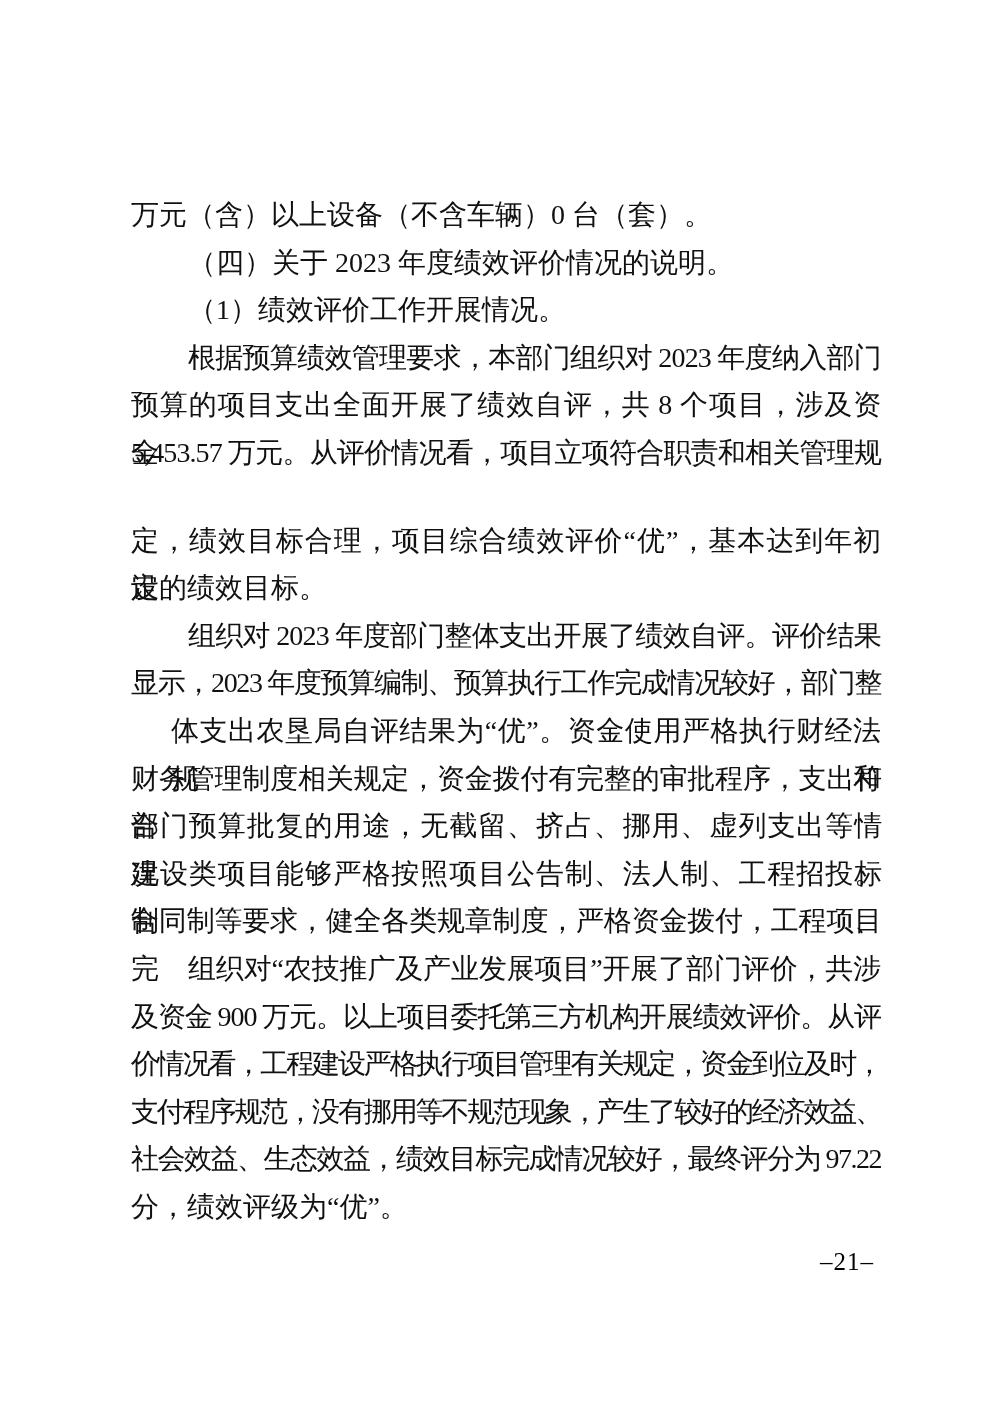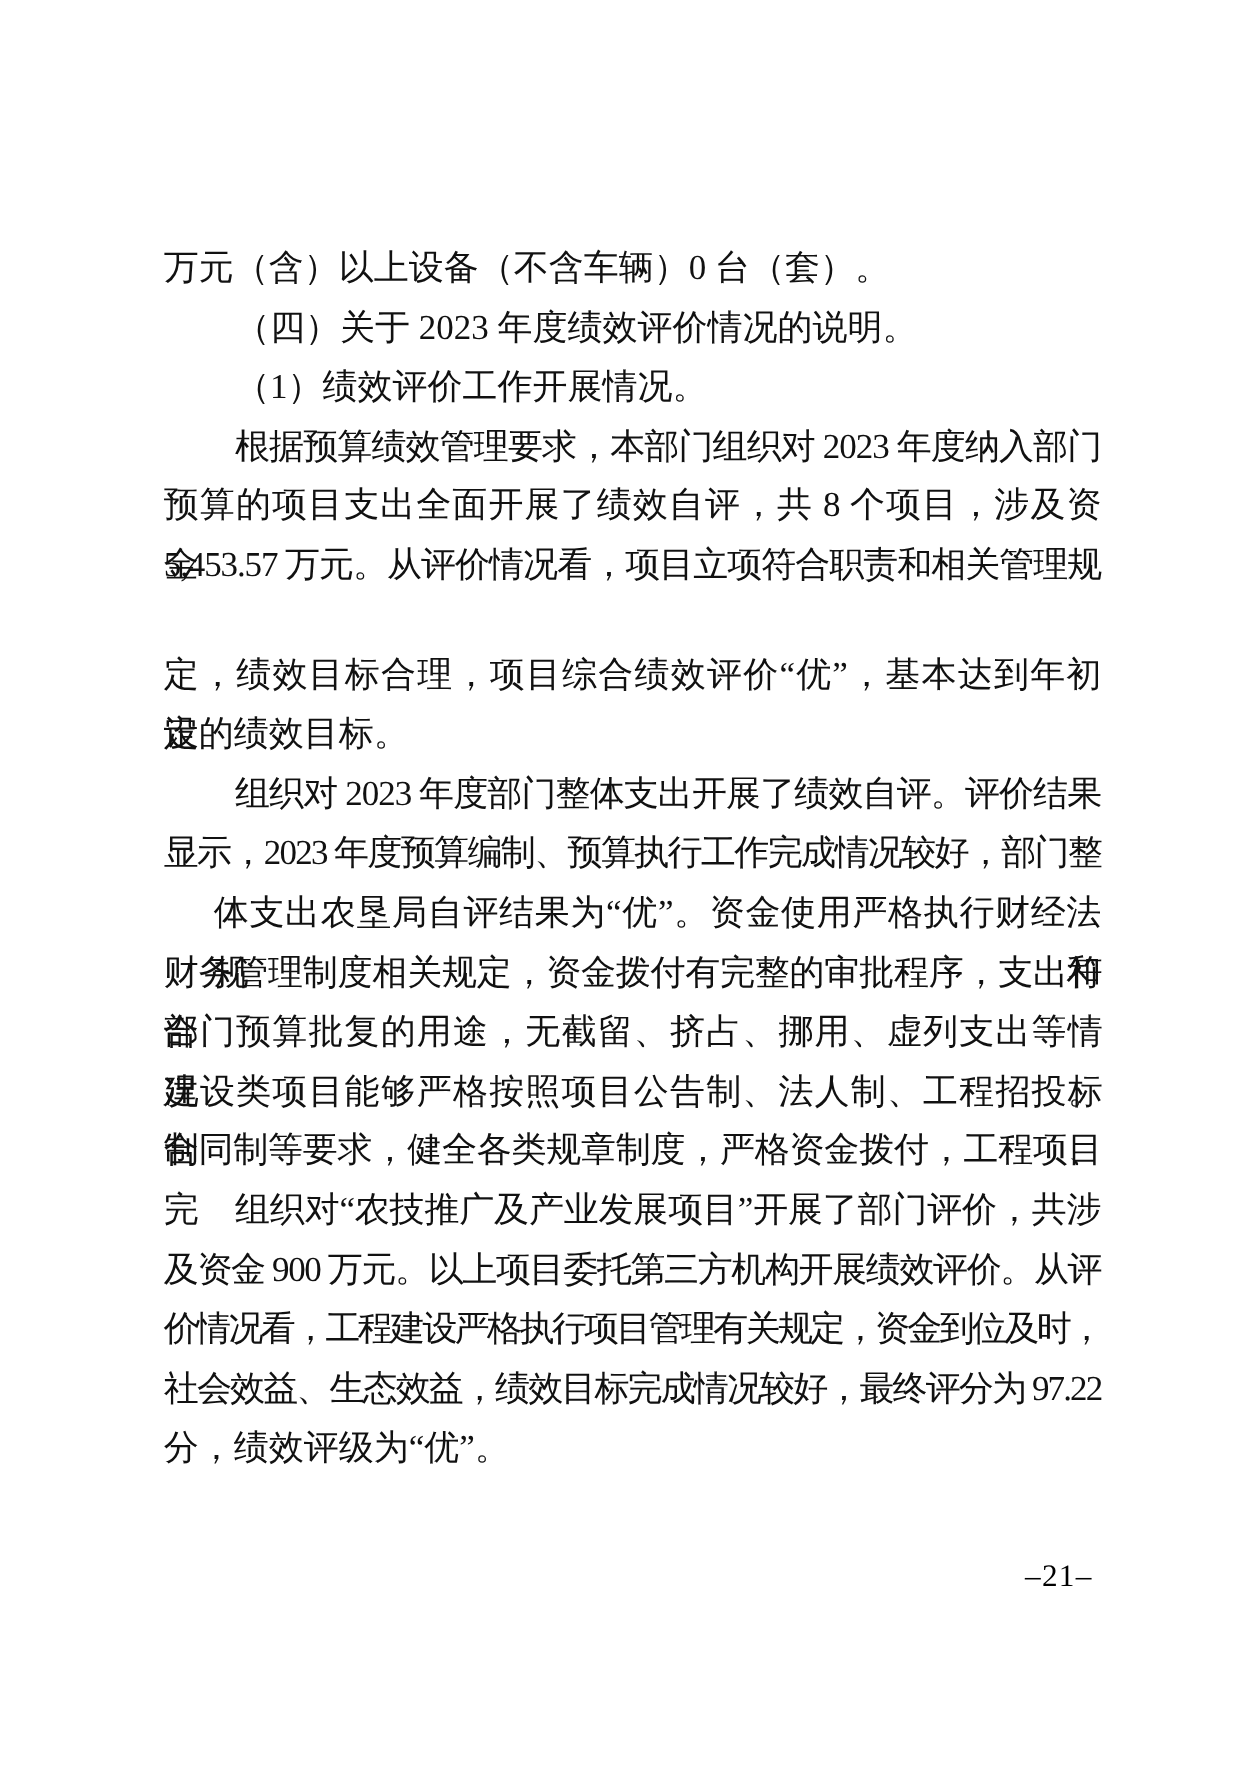--- a/index.html
+++ b/index.html
@@ -65,17 +65,18 @@
       <div class="line indent justify" style="letter-spacing: -0.8px; white-space: normal;">组织对 2023 年度部门整体支出开展了绩效自评。评价结果</div>
       <div class="line justify" style="letter-spacing: -1.4px; white-space: normal;">显示，2023 年度预算编制、预算执行工作完成情况较好，部门整</div>
       <div class="line justify" style="letter-spacing: -0.1px; white-space: normal; margin-left: 40px;">体支出农垦局自评结果为“优”。资金使用严格执行财经法规和</div>
       <div class="line justify" style="letter-spacing: -1.2px; white-space: normal;">财务管理制度相关规定，资金拨付有完整的审批程序，支出符合</div>
       <div class="line justify" style="letter-spacing: -1.2px; white-space: normal;">部门预算批复的用途，无截留、挤占、挪用、虚列支出等情况。</div>
       <div class="line justify" style="letter-spacing: -1.2px; white-space: normal;">建设类项目能够严格按照项目公告制、法人制、工程招投标制、</div>
       <div class="line justify" style="letter-spacing: -1.2px; white-space: normal;">合同制等要求，健全各类规章制度，严格资金拨付，工程项目完</div>
       <div class="line indent justify" style="letter-spacing: -0.2px; white-space: normal;">组织对“农技推广及产业发展项目”开展了部门评价，共涉</div>
       <div class="line justify" style="letter-spacing: -1.1px; white-space: normal;">及资金 900 万元。以上项目委托第三方机构开展绩效评价。从评</div>
       <div class="line justify" style="letter-spacing: -2.2px; white-space: normal;">价情况看，工程建设严格执行项目管理有关规定，资金到位及时，</div>
+      <div class="line justify" style="letter-spacing: -2.2px; white-space: normal;">支付程序规范，没有挪用等不规范现象，产生了较好的经济效益、</div>
       <div class="line justify" style="letter-spacing: -1.5px; white-space: normal;">社会效益、生态效益，绩效目标完成情况较好，最终评分为 97.22</div>
       <div class="line">分，绩效评级为“优”。</div>
     </div>
   <div class="page-number">–21–</div>
 </div>
 
 </body></html>

